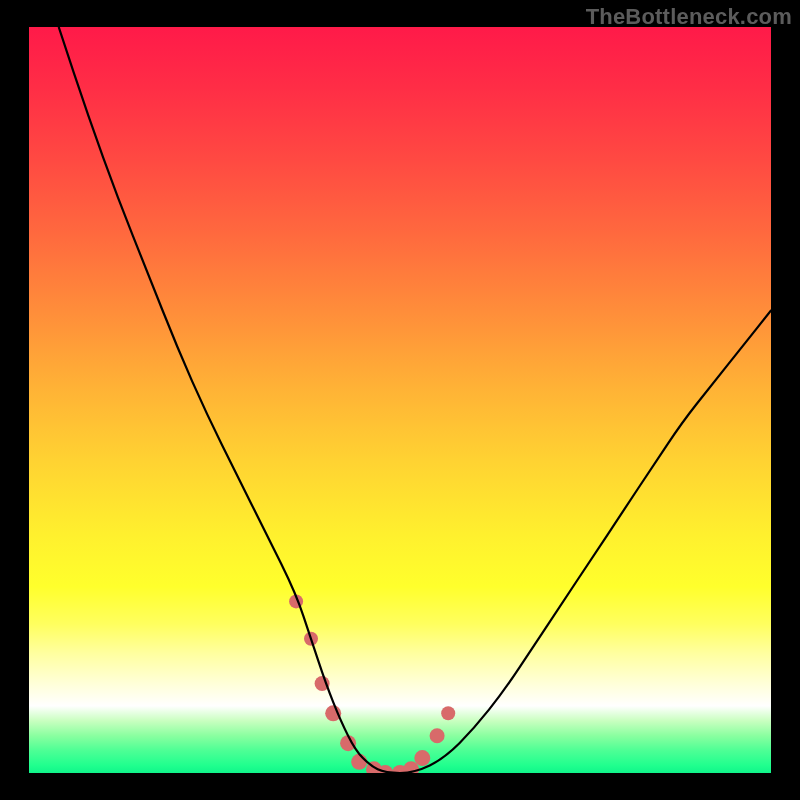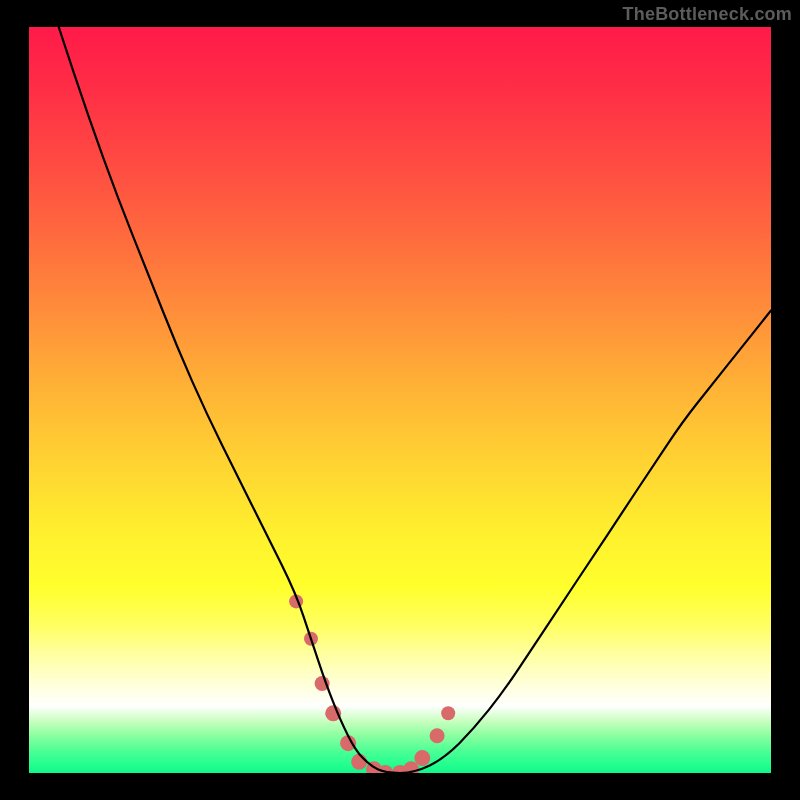--- a/index.html
+++ b/index.html
@@ -42,21 +42,21 @@
       #4dff95 97%,
       #20ff8e 99%,
       #10f58a 100%
     );
   }
   .watermark {
     position: absolute;
     top: 4px;
     right: 8px;
     color: #5c5c5c;
-    font-size: 18px;
+    font-size: 22px;
     font-weight: 600;
     letter-spacing: 0.2px;
   }
   svg.curve {
     position: absolute;
     inset: 0;
     width: 742px;
     height: 746px;
   }
   .curve-line {

